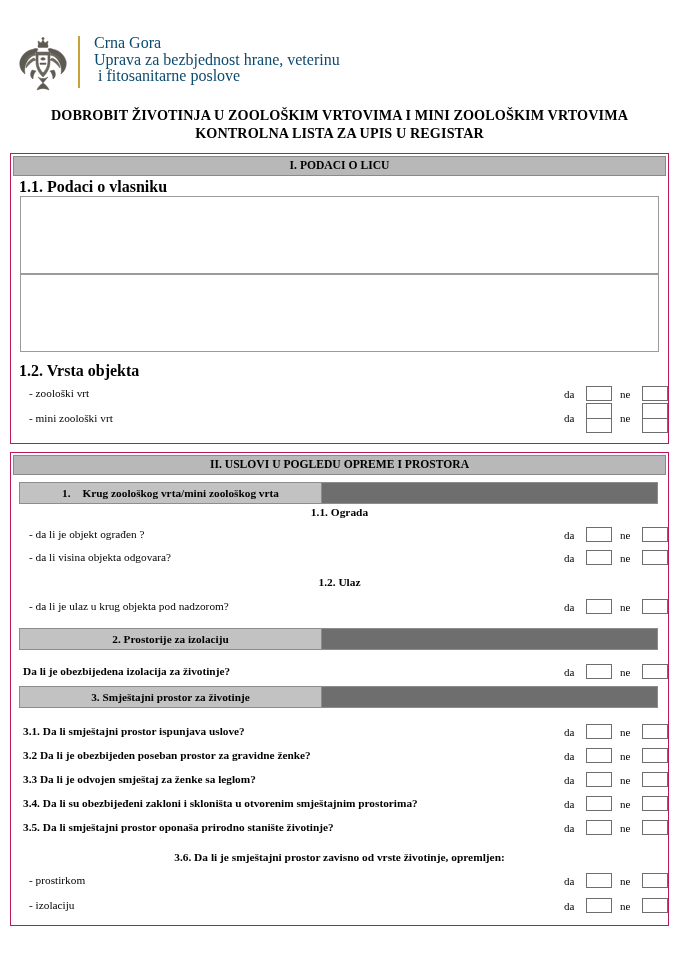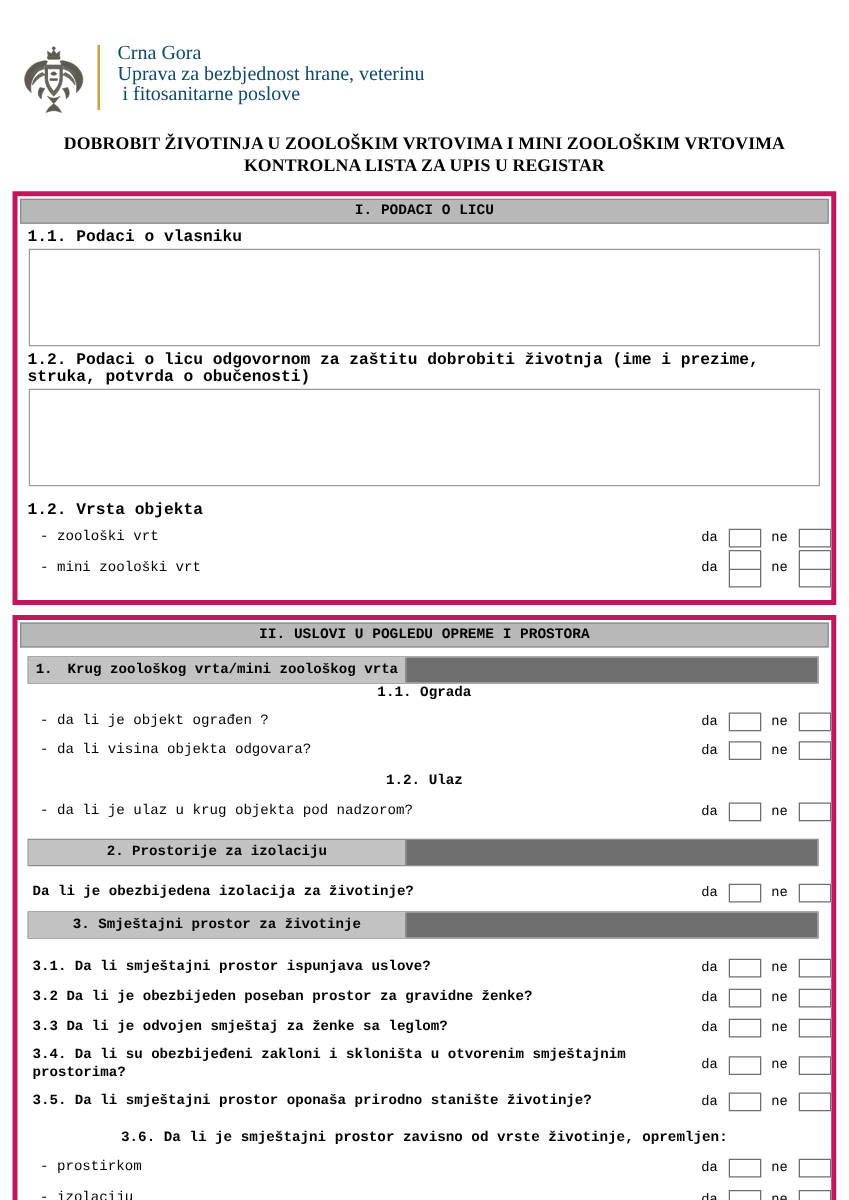--- a/index.html
+++ b/index.html
@@ -57,44 +57,43 @@
     line-height: 18px;
     margin: 34px 10px 0 10px;
     letter-spacing: 0.1px;
   }
   .doc-title .t1 { display:block; }
   .doc-title .t2 { display:block; }
 
   
   .panel {
     margin: 10px 10px 0 10px;
-    border: 4px solid #be185d;
+    border: 1px solid #be185d;
     background: #ffffff;
     box-sizing: border-box;
     position: relative;
-    font-family: Liberation Mono, monospace;
   }
   .panel.panel-i { margin-top: 11px; }
   .panel.panel-ii { margin-top: 8px; }
 
   .band {
     background: #b8b8b8;
     border: 1px solid #8a8a8a;
     text-align: center;
     font-weight: bold;
     font-size: 11.6px;
     line-height: 15px;
     padding: 1px 0 2px 0;
     margin: 2px 2px 0 2px;
     box-sizing: border-box;
   }
 
   .field-label {
     font-weight: bold;
-    font-size: 13px;
+    font-size: 16px;
     padding: 4px 0 2px 8px;
     line-height: 14px;
   }
   .writebox {
     border: 1px solid #9b9b9b;
     margin: 0 9px 0 9px;
     box-sizing: border-box;
     background: #fff;
   }
   .writebox.b1 { height: 78px; }
@@ -234,21 +233,20 @@
   <span class="t2">KONTROLNA LISTA ZA UPIS U REGISTAR</span>
 </div>
 
 <div class="panel panel-i">
 
   <div class="band">I. PODACI O LICU</div>
 
   <div class="field-label">1.1. Podaci o vlasniku</div>
   <div class="writebox b1"></div>
 
-  <div class="field-label">1.2. Podaci o licu odgovornom za zaštitu dobrobiti životnja (ime i prezime, struka, potvrda o obučenosti)</div>
   <div class="writebox b2"></div>
 
   <div class="field-label" style="padding-top:12px;">1.2.  Vrsta objekta</div>
 
   <div class="spacer-xs"></div>
 
   <div class="qrow">
     <span class="qtext plain">-  zoološki vrt</span>
     <span class="ansgroup">
       <span class="ans-lbl">da</span>

